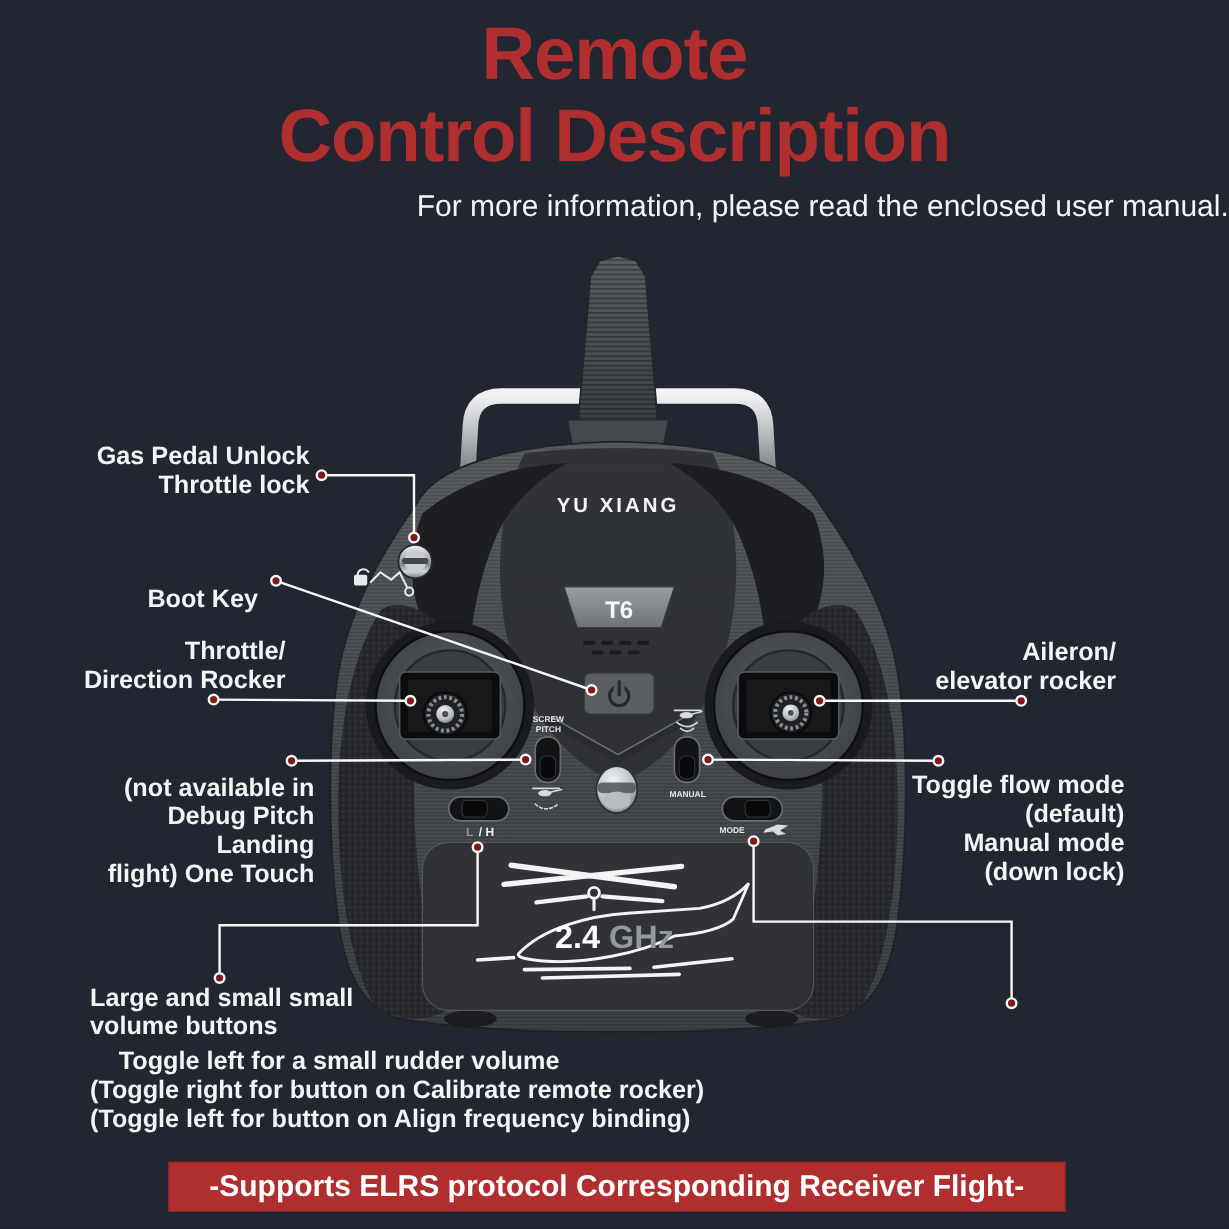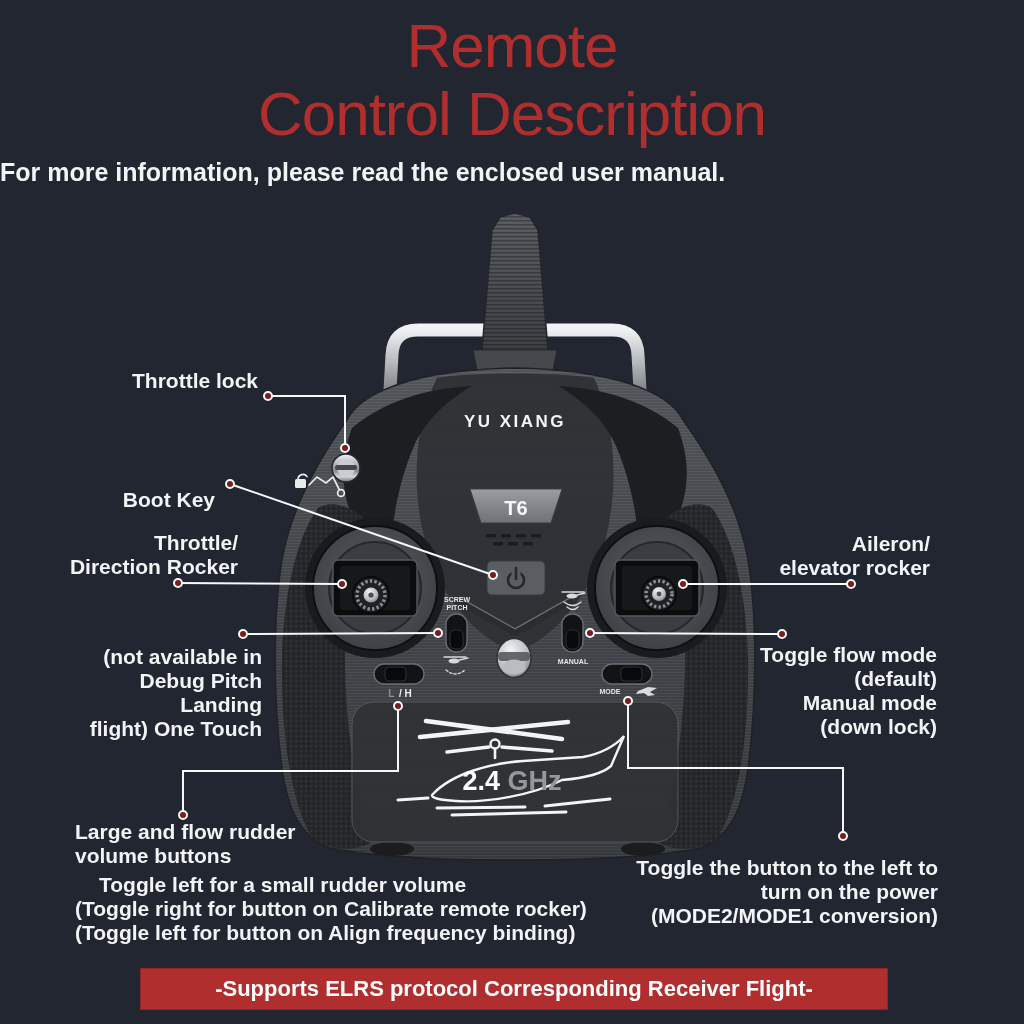--- a/index.html
+++ b/index.html
@@ -2,30 +2,30 @@
 <html style="--bg: #212630; --accent: #b02e2e; --text: #f2f4f6; --line: #f7f8f8; --dot: #7d1b1b;"><head>
 <meta charset="utf-8">
 <style>
   :root{
     --bg:#212630; --accent:#b02e2e; --text:#f2f4f6; --line:#f7f8f8; --dot:#7d1b1b;
   }
   html,body{margin:0;padding:0;background:var(--bg);}
   .stage{position:relative;width:1024px;height:1024px;background:var(--bg);
          font-family:"Liberation Sans",sans-serif;overflow:hidden;}
   .title{position:absolute;top:12px;left:0;width:100%;text-align:center;
-         color:var(--accent);font-weight:normal;font-size:62px;line-height:68px;letter-spacing:-1px;}
-  .subtitle{position:absolute;top:158px;left:0;width:100%;text-align:left;
-         color:var(--text);font-weight:bold;font-size:25px;}
+         color:var(--accent);font-weight:bold;font-size:62px;line-height:68px;letter-spacing:-1px;}
+  .subtitle{position:absolute;top:158px;left:0;width:100%;text-align:right;
+         color:var(--text);font-weight:normal;font-size:25px;}
   .callout-label{position:absolute;color:var(--text);font-weight:bold;
          font-size:21px;line-height:24px;}
   .callout-label.r{text-align:right;}
   .gap-top{margin-top:5px;margin-left:24px;}
   .banner{position:absolute;left:140px;top:968px;width:748px;height:42px;
          background:var(--accent);border:1px solid #8f2424;box-sizing:border-box;
-         color:#ffffff;font-weight:bold;font-size:22px;line-height:40px;text-align:center;}
+         color:#ffffff;font-weight:bold;font-size:25px;line-height:40px;text-align:center;}
   svg.scene{position:absolute;left:0;top:0;}
   .cline{stroke:var(--line);stroke-width:2;fill:none;}
   .cdot{fill:var(--dot);stroke:var(--line);stroke-width:2;}
   .tinytxt{fill:#e4e6e8;font-family:"Liberation Sans",sans-serif;font-weight:bold;}
 </style>
 </head>
 <body>
 
 <div class="stage">
 
@@ -294,20 +294,21 @@
       <circle class="cdot" cx="398" cy="706" r="4"></circle>
       <circle class="cdot" cx="183" cy="815" r="4"></circle>
 
       <polyline class="cline" points="628,701 628,768 843,768 843,836"></polyline>
       <circle class="cdot" cx="628" cy="701" r="4"></circle>
       <circle class="cdot" cx="843" cy="836" r="4"></circle>
     </g>
   </svg>
 
   <div class="callout-label r" style="left:40px;top:369px;width:218px">
+    <div>Gas Pedal Unlock</div>
     <div>Throttle lock</div>
   </div>
 
   <div class="callout-label r" style="left:40px;top:488px;width:175px">
     <div>Boot Key</div>
   </div>
 
   <div class="callout-label r" style="left:28px;top:531px;width:210px">
     <div>Throttle/</div>
     <div>Direction Rocker</div>
@@ -326,28 +327,23 @@
   </div>
 
   <div class="callout-label r" style="left:690px;top:643px;width:247px">
     <div>Toggle flow mode</div>
     <div>(default)</div>
     <div>Manual mode</div>
     <div>(down lock)</div>
   </div>
 
   <div class="callout-label" style="left:75px;top:820px;width:560px">
-    <div>Large and flow rudder</div>
+    <div>Large and small small</div>
     <div>volume buttons</div>
     <div class="gap-top">Toggle left for a small rudder volume</div>
     <div>(Toggle right for button on Calibrate remote rocker)</div>
     <div>(Toggle left for button on Align frequency binding)</div>
   </div>
 
-  <div class="callout-label r" style="left:600px;top:856px;width:338px">
-    <div>Toggle the button to the left to</div>
-    <div>turn on the power</div>
-    <div>(MODE2/MODE1 conversion)</div>
-  </div>
 
   <div class="banner">-Supports ELRS protocol Corresponding Receiver Flight-</div>
 
 </div>
 
 </body></html>

